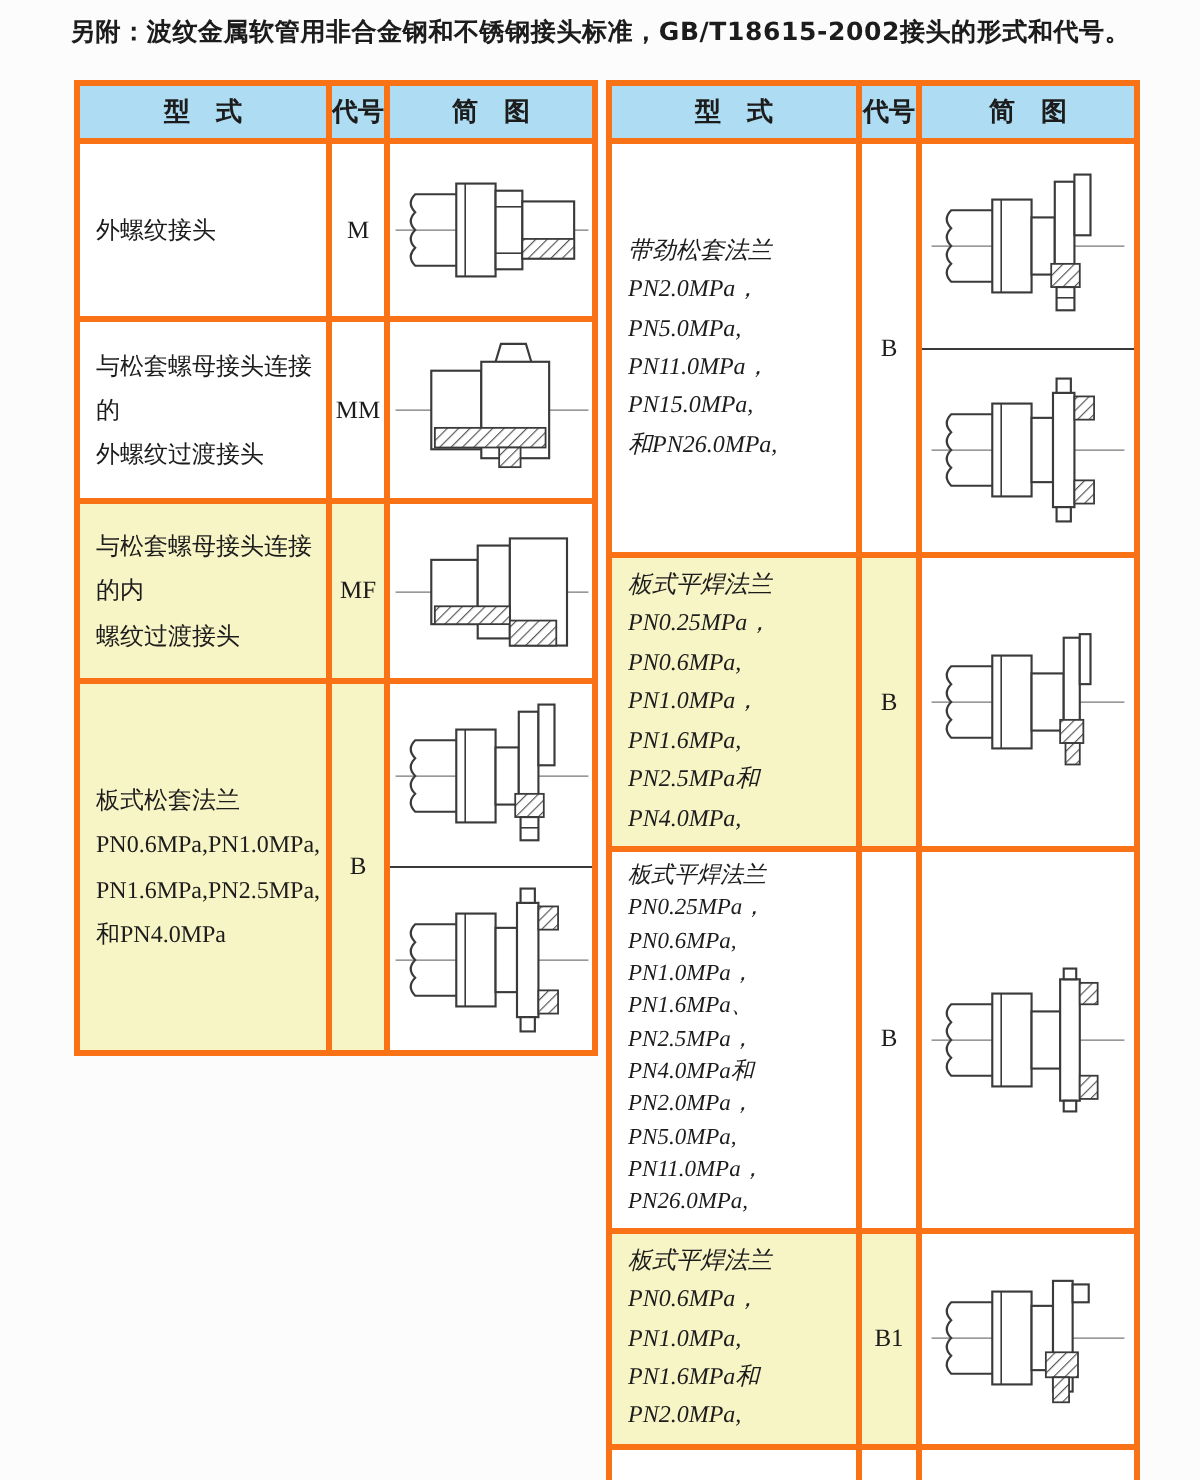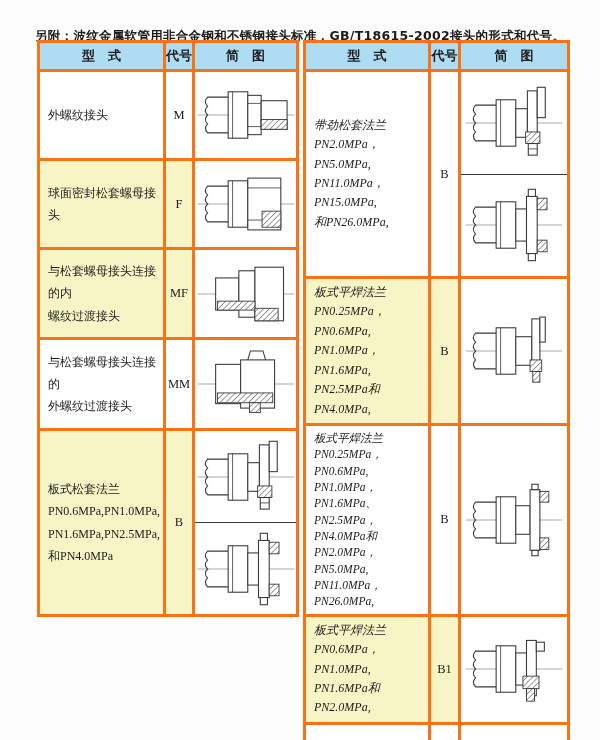--- a/index.html
+++ b/index.html
@@ -8,21 +8,20 @@
     background:#fcfcfc;
     font-family:"DejaVu Sans",sans-serif;
     color:#1c1c1c;
     overflow:hidden;
   }
   .page{position:relative;width:600px;height:740px;}
   .doc-title{
     position:absolute;left:35px;top:8px;width:545px;
     font-size:12.5px;font-weight:bold;letter-spacing:.3px;
     font-family:"DejaVu Sans",sans-serif;
-    margin-top:20px;
   }
   .tables{
     position:absolute;left:37px;top:40px;
     display:flex;gap:4px;align-items:flex-start;
   }
   table{
     border-collapse:collapse;table-layout:fixed;
     background:#fff;
     border:2px solid #1f1f1f;
   }
@@ -103,40 +102,39 @@
                   <line x1="41" y1="16" x2="41" y2="68" stroke="#3a3a3a" stroke-width="0.9" fill="none"></line>
                   <rect x="58" y="20" width="15" height="44" stroke="#3a3a3a" stroke-width="1.2" fill="#fff"></rect>
      <line x1="58" y1="29" x2="73" y2="29" stroke="#3a3a3a" stroke-width="0.9" fill="none"></line>
                   <line x1="58" y1="55" x2="73" y2="55" stroke="#3a3a3a" stroke-width="0.9" fill="none"></line>
      <rect x="73" y="26" width="29" height="32" stroke="#3a3a3a" stroke-width="1.2" fill="#fff"></rect>
      <rect x="73" y="47" width="29" height="11" fill="url(#ht0)" stroke="#3a3a3a" stroke-width="1"></rect>
                 </svg>
               </div>
         </td>
       </tr>
-      <tr style="height:89px;">
-        <td class="type-cell yellow">球面密封松套螺母接头</td>
-        <td class="code-cell yellow">F</td>
-        <td class="diag-cell">
-          <div class="diag">
-                <svg class="fit" width="100" height="78" viewBox="0 0 112 84">
-                  <defs>
-                    <pattern id="ht1" width="4.5" height="4.5" patternUnits="userSpaceOnUse" patternTransform="rotate(45)">
-  <rect width="4.5" height="4.5" fill="#fff"></rect>
-                      <line x1="0" y1="0" x2="0" y2="4.5" stroke="#555" stroke-width="1.3"></line>
-                    </pattern>
-                  </defs>
-                  <line x1="2" y1="42" x2="110" y2="42" stroke="#777" stroke-width="0.7"></line>
-                  <path d="M36,22 H13 q-5,5 0,10 q-5,5 0,10 q-5,5 0,10 q-5,5 0,10 H36" stroke="#3a3a3a" stroke-width="1.2" fill="none"></path>
-                  <rect x="36" y="16" width="22" height="52" stroke="#3a3a3a" stroke-width="1.2" fill="#fff"></rect>
-                  <line x1="41" y1="16" x2="41" y2="68" stroke="#3a3a3a" stroke-width="0.9" fill="none"></line>
-                  <rect x="58" y="13" width="37" height="58" stroke="#3a3a3a" stroke-width="1.2" fill="#fff"></rect>
-     <line x1="58" y1="24" x2="95" y2="24" stroke="#3a3a3a" stroke-width="0.9" fill="none"></line>
-                  <line x1="58" y1="60" x2="95" y2="60" stroke="#3a3a3a" stroke-width="0.9" fill="none"></line>
-     <rect x="74" y="50" width="21" height="18" fill="url(#ht1)" stroke="#3a3a3a" stroke-width="1"></rect>
+      <tr style="height:91px;">
+        <td class="type-cell">与松套螺母接头连接的
+外螺纹过渡接头</td>
+        <td class="code-cell">MM</td>
+        <td class="diag-cell">
+          <div class="diag">
+                <svg class="fit" width="100" height="78" viewBox="0 0 112 84">
+                  <defs>
+                    <pattern id="ht2" width="4.5" height="4.5" patternUnits="userSpaceOnUse" patternTransform="rotate(45)">
+  <rect width="4.5" height="4.5" fill="#fff"></rect>
+                      <line x1="0" y1="0" x2="0" y2="4.5" stroke="#555" stroke-width="1.3"></line>
+                    </pattern>
+                  </defs>
+                  <line x1="2" y1="42" x2="110" y2="42" stroke="#777" stroke-width="0.7"></line>
+                  <rect x="22" y="20" width="28" height="44" stroke="#3a3a3a" stroke-width="1.2" fill="#fff"></rect>
+     <rect x="50" y="15" width="38" height="54" stroke="#3a3a3a" stroke-width="1.2" fill="#fff"></rect>
+     <path d="M58,15 L61,5 L75,5 L78,15" stroke="#3a3a3a" stroke-width="1.2" fill="none"></path>
+     <rect x="24" y="52" width="62" height="11" fill="url(#ht2)" stroke="#3a3a3a" stroke-width="1"></rect>
+     <rect x="60" y="63" width="12" height="11" fill="url(#ht2)" stroke="#3a3a3a" stroke-width="1"></rect>
                 </svg>
               </div>
         </td>
       </tr>
       <tr style="height:90px;">
         <td class="type-cell yellow">与松套螺母接头连接的内
 螺纹过渡接头</td>
         <td class="code-cell yellow">MF</td>
         <td class="diag-cell">
           <div class="diag">
@@ -146,43 +144,20 @@
   <rect width="4.5" height="4.5" fill="#fff"></rect>
                       <line x1="0" y1="0" x2="0" y2="4.5" stroke="#555" stroke-width="1.3"></line>
                     </pattern>
                   </defs>
                   <line x1="2" y1="42" x2="110" y2="42" stroke="#777" stroke-width="0.7"></line>
                   <rect x="22" y="24" width="26" height="36" stroke="#3a3a3a" stroke-width="1.2" fill="#fff"></rect>
      <rect x="48" y="16" width="18" height="52" stroke="#3a3a3a" stroke-width="1.2" fill="#fff"></rect>
      <rect x="66" y="12" width="32" height="60" stroke="#3a3a3a" stroke-width="1.2" fill="#fff"></rect>
      <rect x="24" y="50" width="42" height="10" fill="url(#ht3)" stroke="#3a3a3a" stroke-width="1"></rect>
      <rect x="66" y="58" width="26" height="14" fill="url(#ht3)" stroke="#3a3a3a" stroke-width="1"></rect>
-                </svg>
-              </div>
-        </td>
-      </tr>
-      <tr style="height:91px;">
-        <td class="type-cell">与松套螺母接头连接的
-外螺纹过渡接头</td>
-        <td class="code-cell">MM</td>
-        <td class="diag-cell">
-          <div class="diag">
-                <svg class="fit" width="100" height="78" viewBox="0 0 112 84">
-                  <defs>
-                    <pattern id="ht2" width="4.5" height="4.5" patternUnits="userSpaceOnUse" patternTransform="rotate(45)">
-  <rect width="4.5" height="4.5" fill="#fff"></rect>
-                      <line x1="0" y1="0" x2="0" y2="4.5" stroke="#555" stroke-width="1.3"></line>
-                    </pattern>
-                  </defs>
-                  <line x1="2" y1="42" x2="110" y2="42" stroke="#777" stroke-width="0.7"></line>
-                  <rect x="22" y="20" width="28" height="44" stroke="#3a3a3a" stroke-width="1.2" fill="#fff"></rect>
-     <rect x="50" y="15" width="38" height="54" stroke="#3a3a3a" stroke-width="1.2" fill="#fff"></rect>
-     <path d="M58,15 L61,5 L75,5 L78,15" stroke="#3a3a3a" stroke-width="1.2" fill="none"></path>
-     <rect x="24" y="52" width="62" height="11" fill="url(#ht2)" stroke="#3a3a3a" stroke-width="1"></rect>
-     <rect x="60" y="63" width="12" height="11" fill="url(#ht2)" stroke="#3a3a3a" stroke-width="1"></rect>
                 </svg>
               </div>
         </td>
       </tr>
       <tr style="height:183px;margin-left:37px;">
         <td class="type-cell yellow">板式松套法兰
 PN0.6MPa,PN1.0MPa,
 PN1.6MPa,PN2.5MPa,
 和PN4.0MPa</td>
         <td class="code-cell yellow">B</td>

